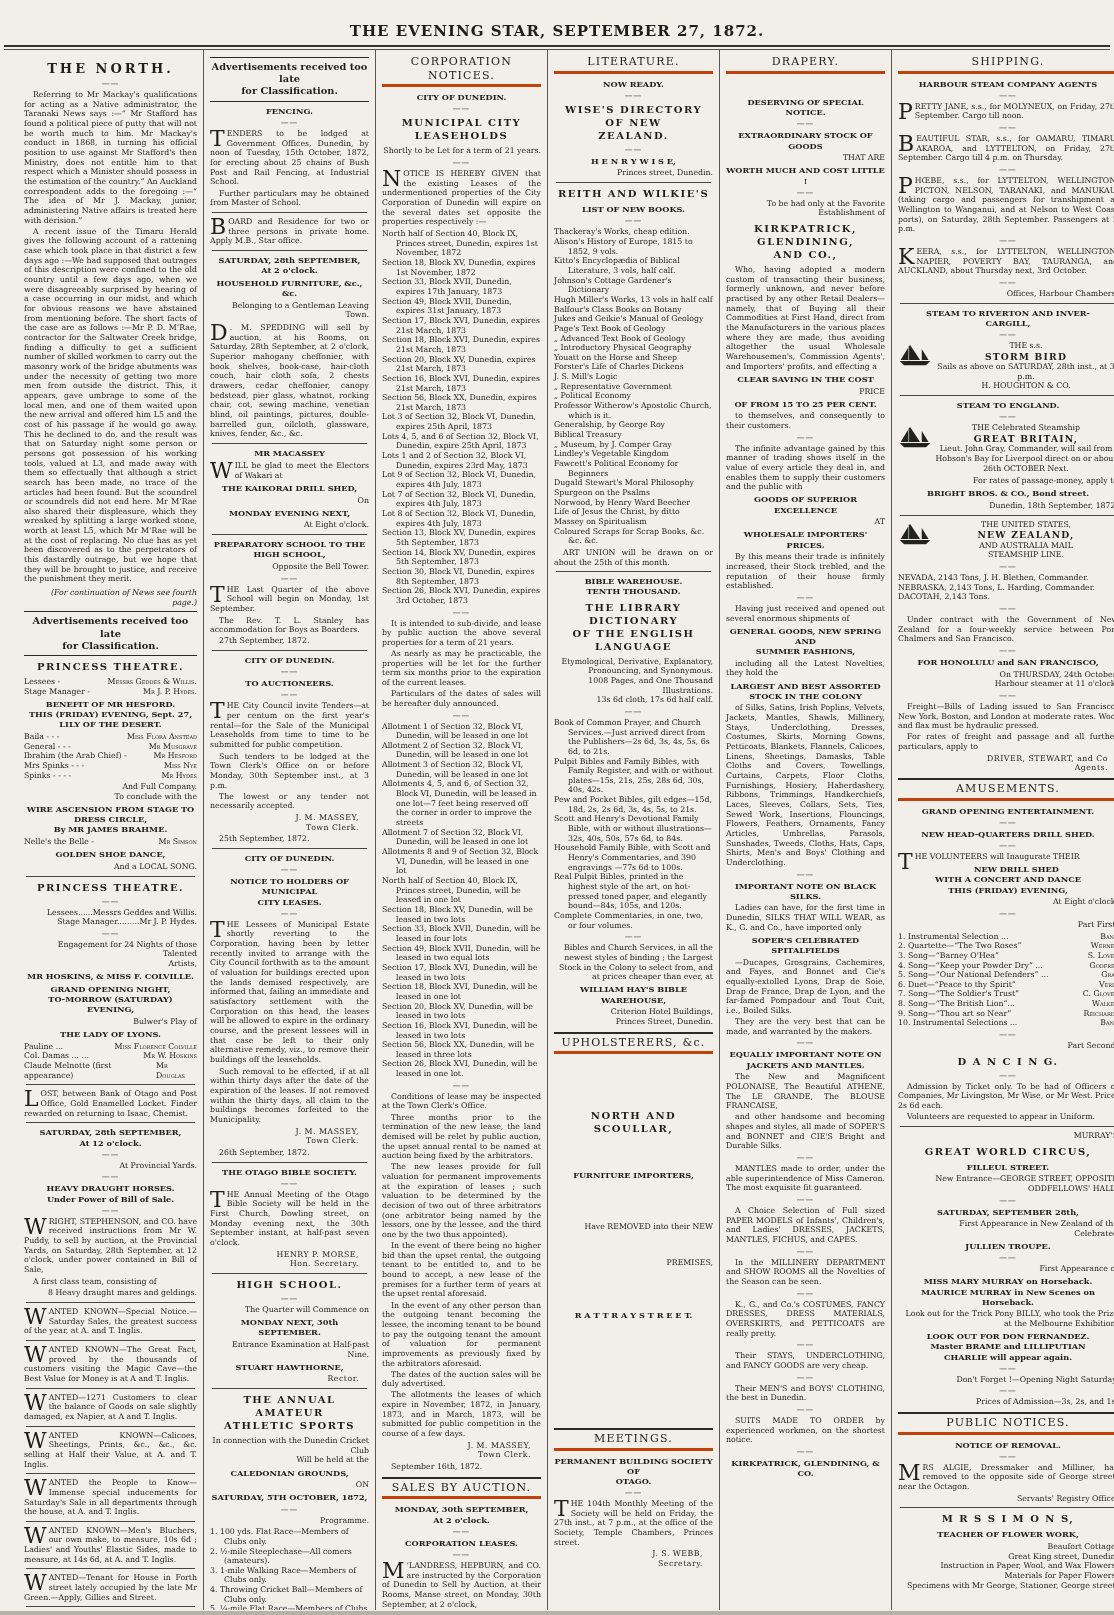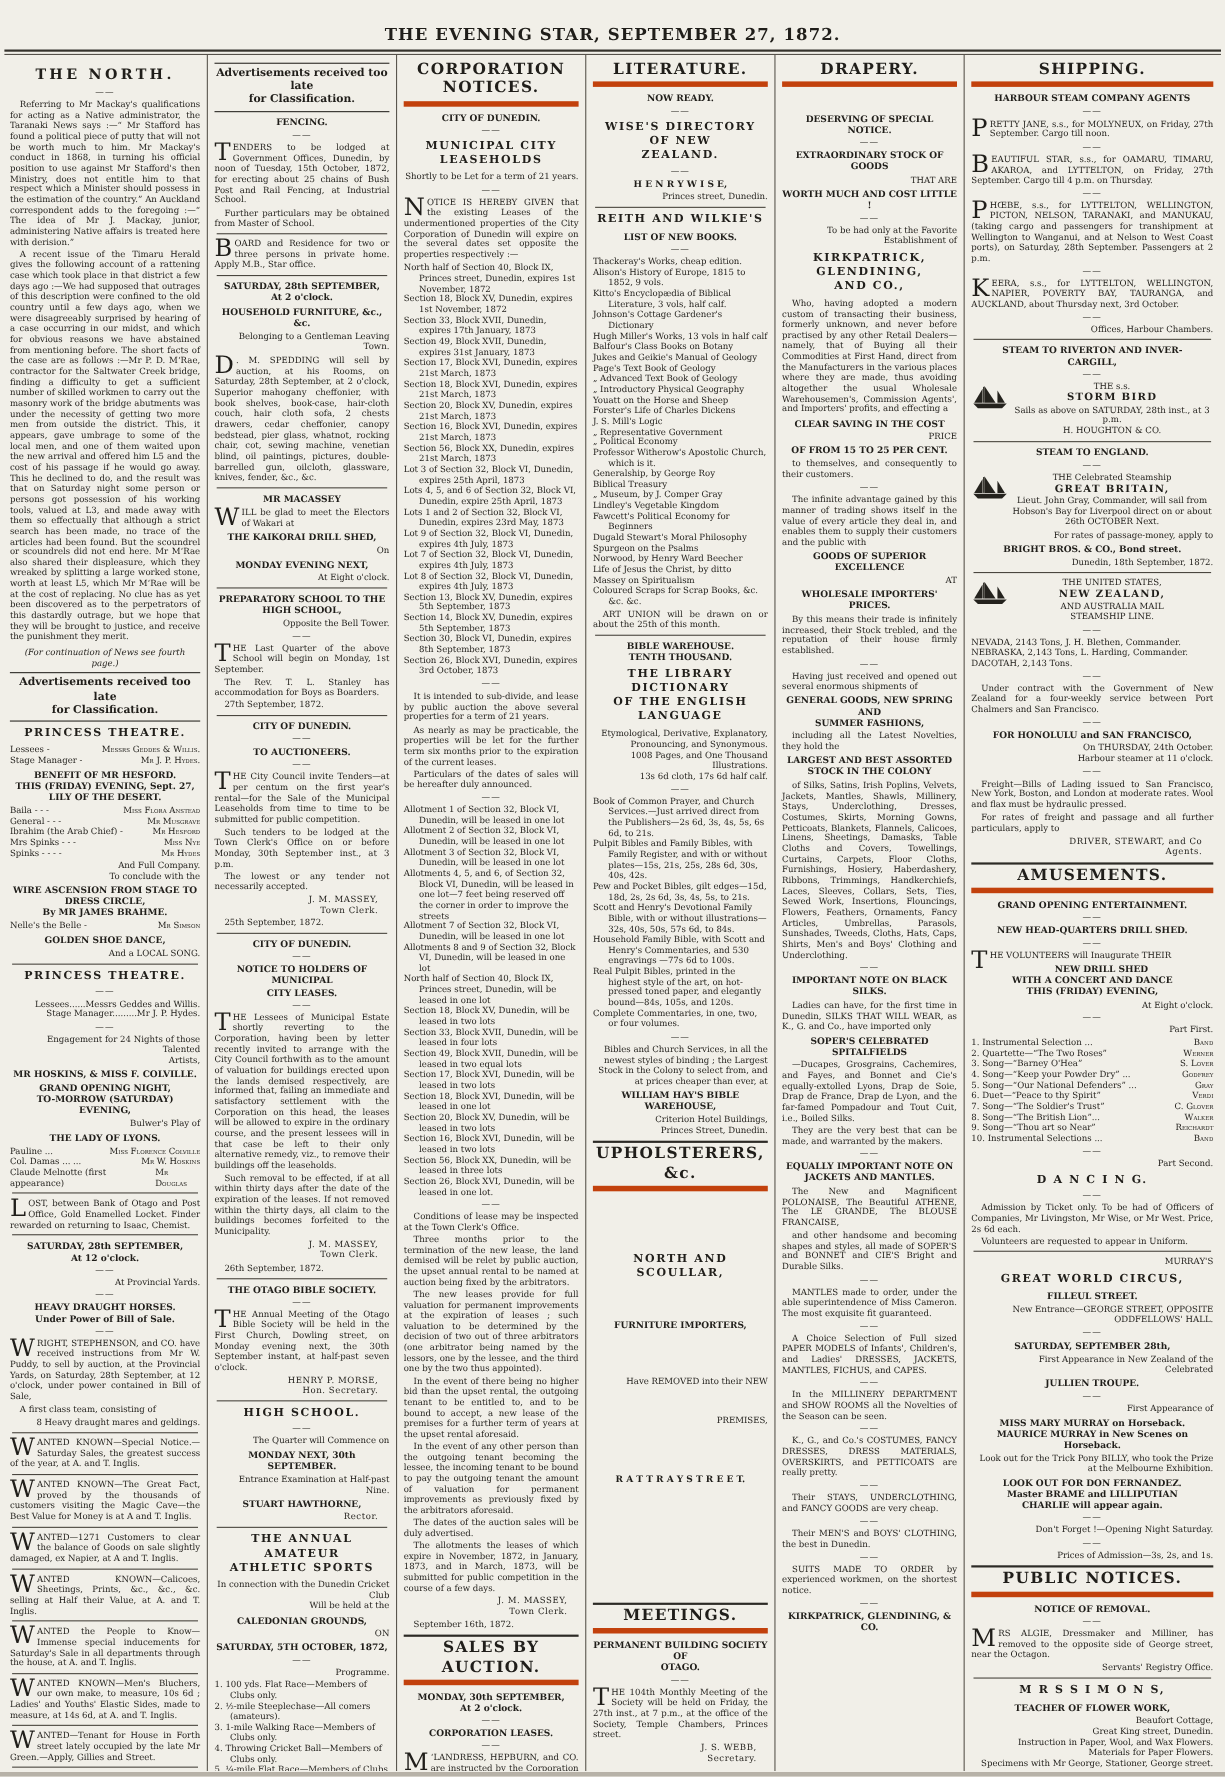--- a/index.html
+++ b/index.html
@@ -4,41 +4,41 @@
 <style>
   html,body { margin:0; padding:0; background:#b7b2a8; }
   .page {
     width:1114px; height:1611px; margin:0 auto; position:relative;
     background:#f1efe8; color:#201e1a; overflow:hidden;
     font-family:"DejaVu Serif","Liberation Serif",serif;
   }
   .masthead { padding-top:22px; text-align:center; }
   .mast-title { font-size:15px; font-weight:bold; letter-spacing:1px; }
   .mast-rule { border-top:2px solid #35322c; border-bottom:1px solid #55514a; height:2px; margin:5px 4px 0 4px; }
-  .cols { display:flex; align-items:stretch; padding:0 3px; height:1560px; }
+  .cols { display:flex; align-items:stretch; padding:0 18px; height:1560px; }
   .col { box-sizing:border-box; padding:3px 6px 0 6px; border-right:1px solid #5a564e; overflow:hidden; font-size:7.8px; line-height:1.24; }
   .col:last-child { border-right:none; }
   .c1 { flex:0 0 186px; }
   .c2 { flex:0 0 172px; }
   .c3 { flex:0 0 172px; }
   .c4 { flex:0 0 172px; }
   .c5 { flex:0 0 172px; }
   .c6 { flex:0 0 232px; }
 
   .blk { margin:2px 0; }
   .h1 { font-size:13px; font-weight:bold; text-align:center; letter-spacing:3px; margin:8px 0 3px 0; }
   .adh { font-size:9.8px; font-weight:bold; text-align:center; line-height:1.25;
          border-top:1.5px solid #2c2a25; border-bottom:1px solid #2c2a25; padding:3px 0; margin:4px 0; }
-  .sech { font-size:14px; font-weight:bold; text-align:center; letter-spacing:1.2px;
-          border-top:2px solid #2c2a25; border-bottom:5px solid #c2410c; padding:2px 0; margin:5px 0; }
+  .sech { font-size:11px; font-weight:normal; text-align:center; letter-spacing:1.2px;
+          border-top:2px solid #2c2a25; border-bottom:3px solid #c2410c; padding:2px 0; margin:5px 0; }
   .col > .sech:first-child { margin-top:0; border-top:none; }
   .big { font-size:10px; font-weight:bold; text-align:center; letter-spacing:1.5px; margin:4px 0; line-height:1.3; }
   .cb { font-weight:bold; text-align:center; font-size:8.2px; margin:2.5px 0; }
   .c  { text-align:right; margin:2px 0; }
-  .it { text-align:center; font-style:italic; margin:4px 0; }
+  .it { text-align:right; font-style:italic; margin:4px 0; }
   .p  { text-align:justify; text-indent:9px; margin:1.5px 0; }
   .pd { text-align:justify; margin:3px 0 2px 0; }
   .dc { float:left; font-size:22px; line-height:15px; padding:2px 2px 0 0; }
   .li .ln { padding-left:14px; text-indent:-14px; text-align:left; }
   .cast { margin:1.5px 0; }
   .castrow { display:flex; justify-content:space-between; }
   .castrow span:last-child { font-variant:small-caps; }
   .sig { text-align:right; padding-right:10px; letter-spacing:0.5px; }
   .sep { text-align:center; letter-spacing:1px; line-height:7px; margin:3px 0; color:#2c2a25; }
   .rule { border-top:1px solid #4a463f; margin:4px 2px; }
@@ -509,21 +509,21 @@
           <div class="ln">Etymological, Derivative, Explanatory, Pronouncing, and Synonymous.</div>
           <div class="ln">1008 Pages, and One Thousand Illustrations.</div>
           <div class="ln">13s 6d cloth, 17s 6d half calf.</div>
         </div>
         <div class="blk sep">——</div>
         <div class="blk li">
           <div class="ln">Book of Common Prayer, and Church Services.—Just arrived direct from the Publishers—2s 6d, 3s, 4s, 5s, 6s 6d, to 21s.</div>
           <div class="ln">Pulpit Bibles and Family Bibles, with Family Register, and with or without plates—15s, 21s, 25s, 28s 6d, 30s, 40s, 42s.</div>
           <div class="ln">Pew and Pocket Bibles, gilt edges—15d, 18d, 2s, 2s 6d, 3s, 4s, 5s, to 21s.</div>
           <div class="ln">Scott and Henry's Devotional Family Bible, with or without illustrations—32s, 40s, 50s, 57s 6d, to 84s.</div>
-          <div class="ln">Household Family Bible, with Scott and Henry's Commentaries, and 530 engravings —77s 6d to 100s.</div>
+          <div class="ln">Household Family Bible, with Scott and Henry's Commentaries, and 390 engravings —77s 6d to 100s.</div>
           <div class="ln">Real Pulpit Bibles, printed in the highest style of the art, on hot-pressed toned paper, and elegantly bound—84s, 105s, and 120s.</div>
           <div class="ln">Complete Commentaries, in one, two, or four volumes.</div>
         </div>
         <div class="blk sep">——</div>
         <div class="blk c">
           <div class="ln">Bibles and Church Services, in all the newest styles of binding ; the Largest Stock in the Colony to select from, and at prices cheaper than ever, at</div>
         </div>
         <div class="blk cb">
           <div class="ln">WILLIAM HAY'S BIBLE WAREHOUSE,</div>
         </div>

